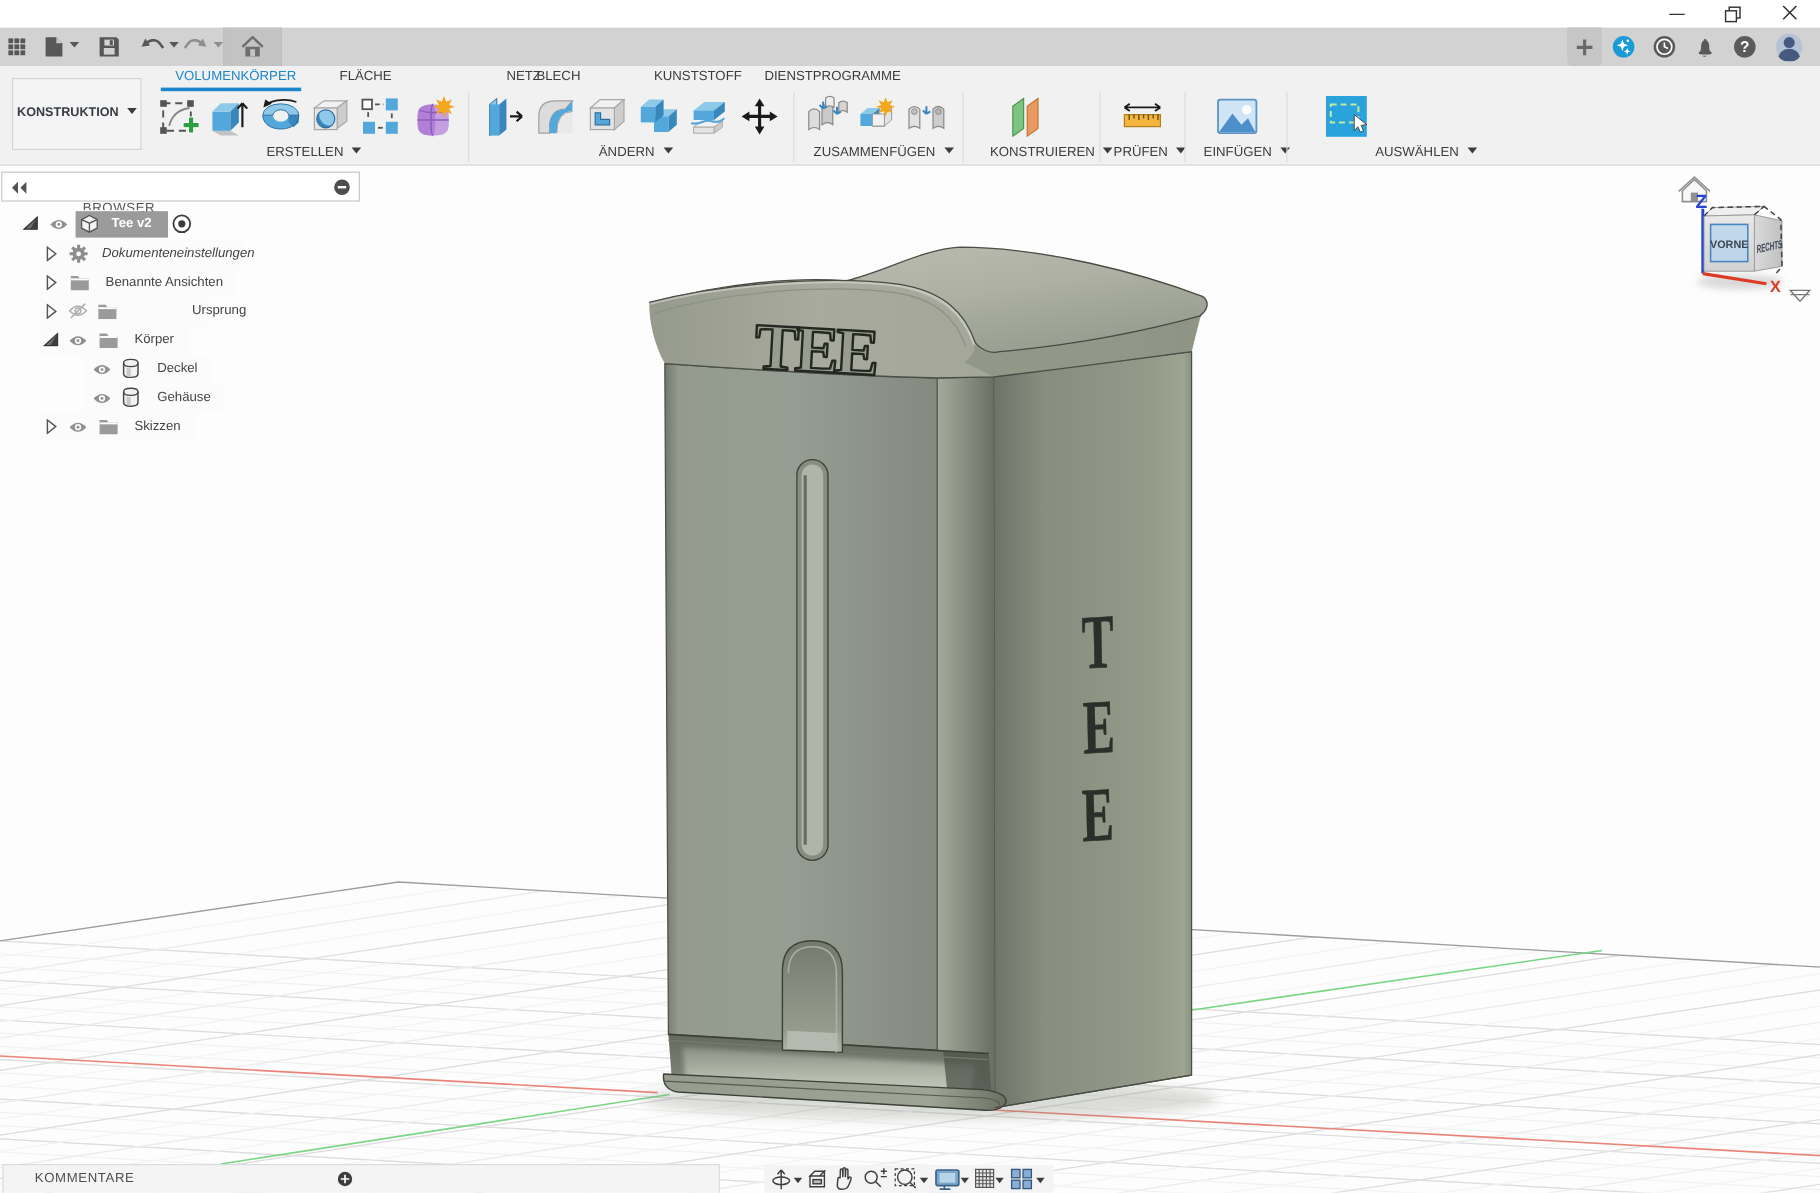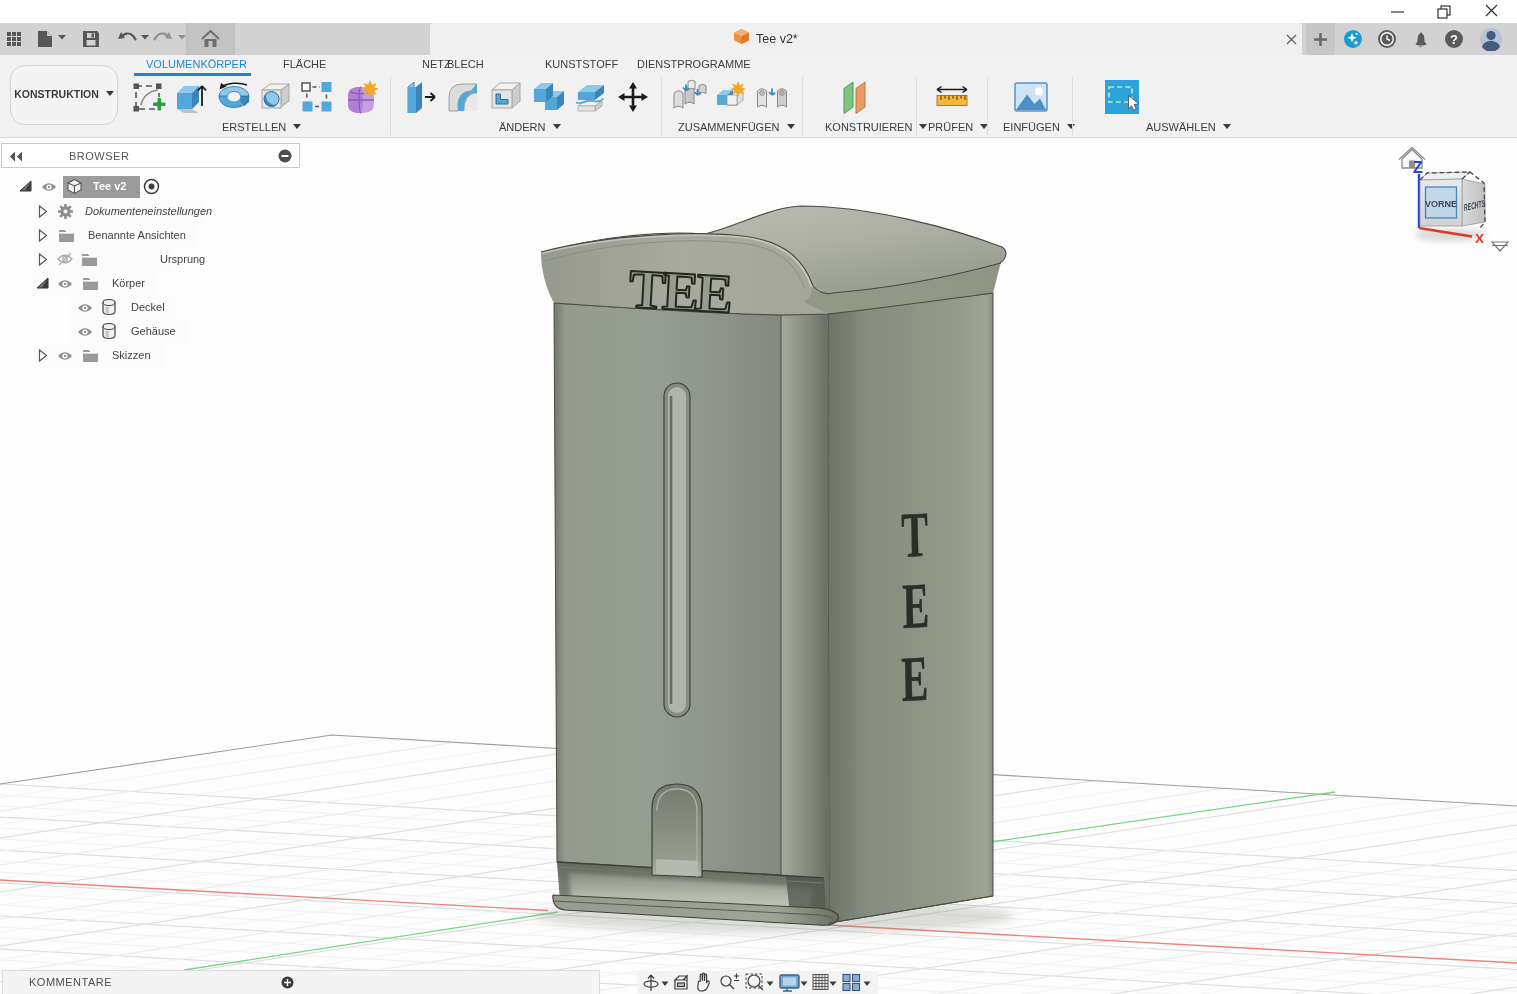--- a/index.html
+++ b/index.html
@@ -277,31 +277,20 @@
  </svg>
 
  <div class="abs" style="left:186px;top:0;width:47px;height:32px;background:#c3c3c3;border-left:1px solid #bdbdbd;border-right:1px solid #bdbdbd;">
   <svg class="abs" style="left:14px;top:7px" width="19" height="18" viewBox="0 0 19 18">
    <path d="M1 9 L9.5 1 L18 9" fill="none" stroke="#6e6e6e" stroke-width="2"></path>
    <path d="M3.5 9 v8 h12 v-8 z" fill="#6e6e6e"></path>
    <rect x="7.5" y="11" width="4" height="6" fill="#c3c3c3"></rect>
   </svg>
  </div>
 
- <div class="abs" style="left:430px;top:0;width:872px;height:32px;background:#f0f0f0;border-radius:3px 3px 0 0;">
-  <svg class="abs" style="left:303px;top:5px" width="17" height="17" viewBox="0 0 17 17">
-   <path d="M8.5 1 L16 4.7 L16 12.3 L8.5 16 L1 12.3 L1 4.7 Z" fill="#f0913c"></path>
-   <path d="M1 4.7 L8.5 8.2 L16 4.7 L8.5 1 Z" fill="#f8b175"></path>
-   <path d="M8.5 8.2 L8.5 16 L16 12.3 L16 4.7 Z" fill="#e07a28"></path>
-  </svg>
-  <div class="abs" style="left:326px;top:9px;font-size:12.5px;color:#333;">Tee v2*</div>
-  <svg class="abs" style="left:855px;top:10px" width="13" height="13" viewBox="0 0 13 13">
-   <path d="M2 2 L11 11 M11 2 L2 11" stroke="#666" stroke-width="1.4"></path>
-  </svg>
- </div>
 
  <div class="abs" style="left:1306px;top:0;width:29px;height:32px;background:#c6c6c6;border-radius:0 0 4px 4px;">
   <svg class="abs" style="left:7px;top:9px" width="15" height="15" viewBox="0 0 15 15">
    <path d="M7.5 1 V14 M1 7.5 H14" stroke="#696969" stroke-width="2.6"></path>
   </svg>
  </div>
 
  <svg class="abs" style="left:1343px;top:5px" width="170" height="23" viewBox="0 0 170 23">
   <circle cx="10" cy="11" r="9" fill="#1a9ad6"></circle>
   <path d="M9 5 l1.3 3.4 L13.7 9.7 L10.3 11 L9 14.4 L7.7 11 L4.3 9.7 L7.7 8.4 Z" fill="#fff"></path>
@@ -314,21 +303,21 @@
   <path d="M75.5 18.5 a2.5 2 0 0 0 4 0 Z" fill="#5a5a5a"></path>
   <circle cx="111" cy="11" r="9" fill="#5a5a5a"></circle>
   <text x="111" y="15.5" font-size="13" font-weight="bold" fill="#fff" text-anchor="middle" font-family="Liberation Sans">?</text>
   <circle cx="148" cy="11" r="11" fill="#b6c2d6"></circle>
   <circle cx="148" cy="7.5" r="4.6" fill="#46597e"></circle>
   <path d="M139 19 a9.2 8 0 0 1 18 0 a 11 11 0 0 1 -18 0 Z" fill="#46597e"></path>
  </svg>
 </div>
 
 <div class="abs" style="left:0;top:55px;width:1517px;height:82px;background:#f1f1f1;border-bottom:1px solid #d8d8d8;">
- <div class="abs" style="left:10px;top:10px;width:106px;height:58px;background:#f4f4f4;border:1px solid #d4d4d4;border-radius:15px;">
+ <div class="abs" style="left:10px;top:10px;width:106px;height:58px;background:#f4f4f4;border:1px solid #d4d4d4;border-radius:0;">
   <div style="margin-top:22px;text-align:center;font-size:10.5px;font-weight:bold;color:#373c42;">KONSTRUKTION <span class="caret" style="border-top-color:#373c42"></span></div>
  </div>
 
  <div class="lbl" style="left:146px;top:3px;color:#1d86ca;">VOLUMENKÖRPER</div>
  <div class="abs" style="left:134px;top:18px;width:117px;height:3px;background:#1d86ca;"></div>
  <div class="lbl" style="left:283px;top:3px;">FLÄCHE</div>
  <div class="lbl" style="left:374px;top:3px;margin-left:48px;">NETZ</div>
  <div class="lbl" style="left:447px;top:3px;">BLECH</div>
  <div class="lbl" style="left:525px;top:3px;padding-left:20px;">KUNSTSTOFF</div>
  <div class="lbl" style="left:637px;top:3px;">DIENSTPROGRAMME</div>
@@ -519,21 +508,21 @@
  <text x="87" y="101" font-size="13.5" font-weight="bold" fill="#dd3a26" font-family="Liberation Sans">X</text>
 
  <path d="M104 100 h16 l-8 9 z" fill="#fdfdfd" stroke="#787878" stroke-width="1.2"></path>
  <line x1="104" y1="103.5" x2="120" y2="103.5" stroke="#787878" stroke-width="1.2"></line>
 </svg>
 
 <div class="abs" style="left:1px;top:143px;width:299px;height:25px;background:#ffffff;border:1px solid #c9c9c9;box-sizing:border-box;">
  <svg class="abs" style="left:7px;top:7px" width="14" height="11" viewBox="0 0 14 11">
   <path d="M6 0.5 L1 5.5 L6 10.5 Z M13 0.5 L8 5.5 L13 10.5 Z" fill="#555"></path>
  </svg>
- <div class="abs" style="left:27px;top:6px;font-size:11px;color:#555;letter-spacing:0.5px;padding-left:40px;">BROWSER</div>
+ <div class="abs" style="left:27px;top:24px;font-size:11px;color:#555;letter-spacing:0.5px;padding-left:40px;">BROWSER</div>
  <svg class="abs" style="left:276px;top:5px" width="14" height="14" viewBox="0 0 14 14">
   <circle cx="7" cy="7" r="6.5" fill="#4d4d4d"></circle>
       <rect x="3.5" y="6" width="7" height="2" fill="#fff"></rect>
  </svg>
 </div>
 <div class="abs" style="left:63px;top:175px;width:55px;height:24px;background:rgba(250,250,250,0.88);"></div>
 <svg class="abs" style="left:19px;top:180px" width="13" height="12" viewBox="0 0 13 12">
     <path d="M12 1 L12 11 L1 11 Z" fill="#6e6e6e" stroke="#333" stroke-width="1"></path>
     <path d="M12 1 L12 11 L6 11 Z" fill="#3d3d3d"></path>
   </svg>

